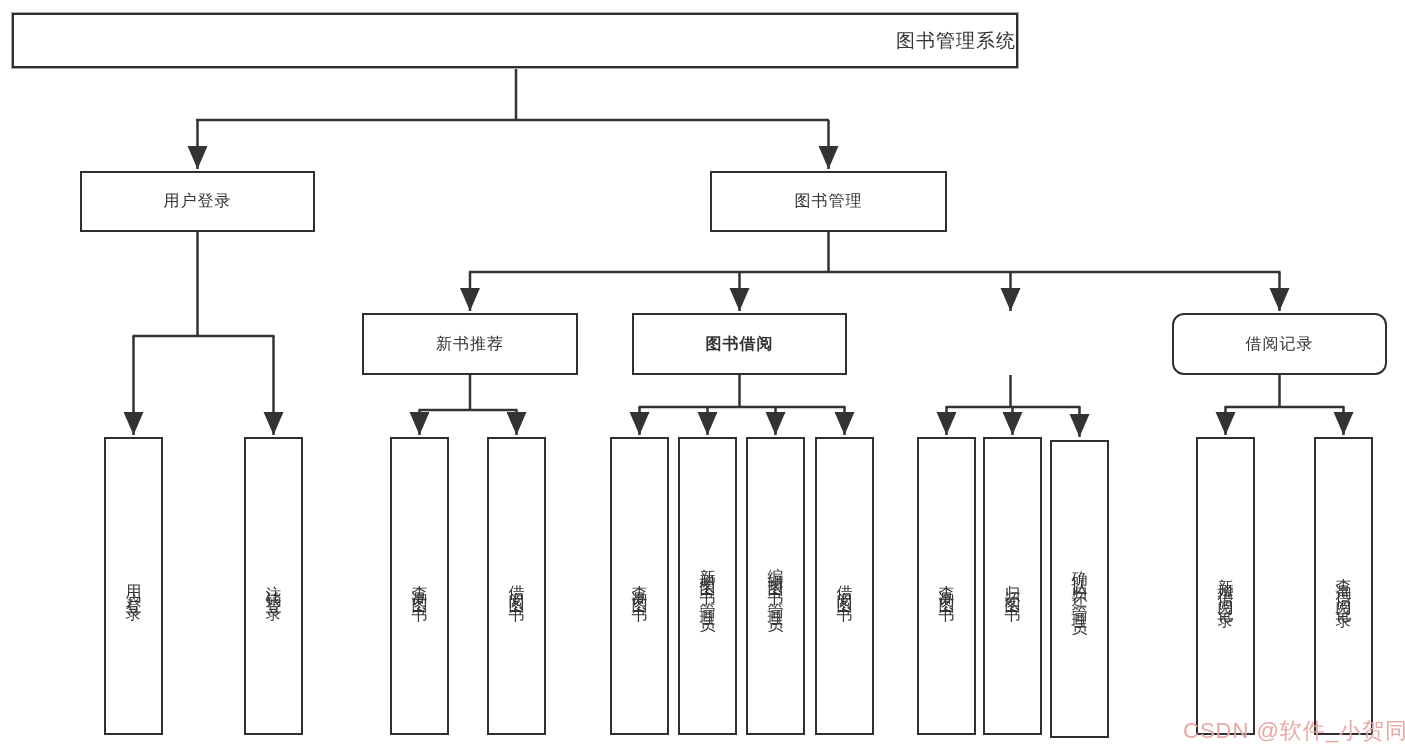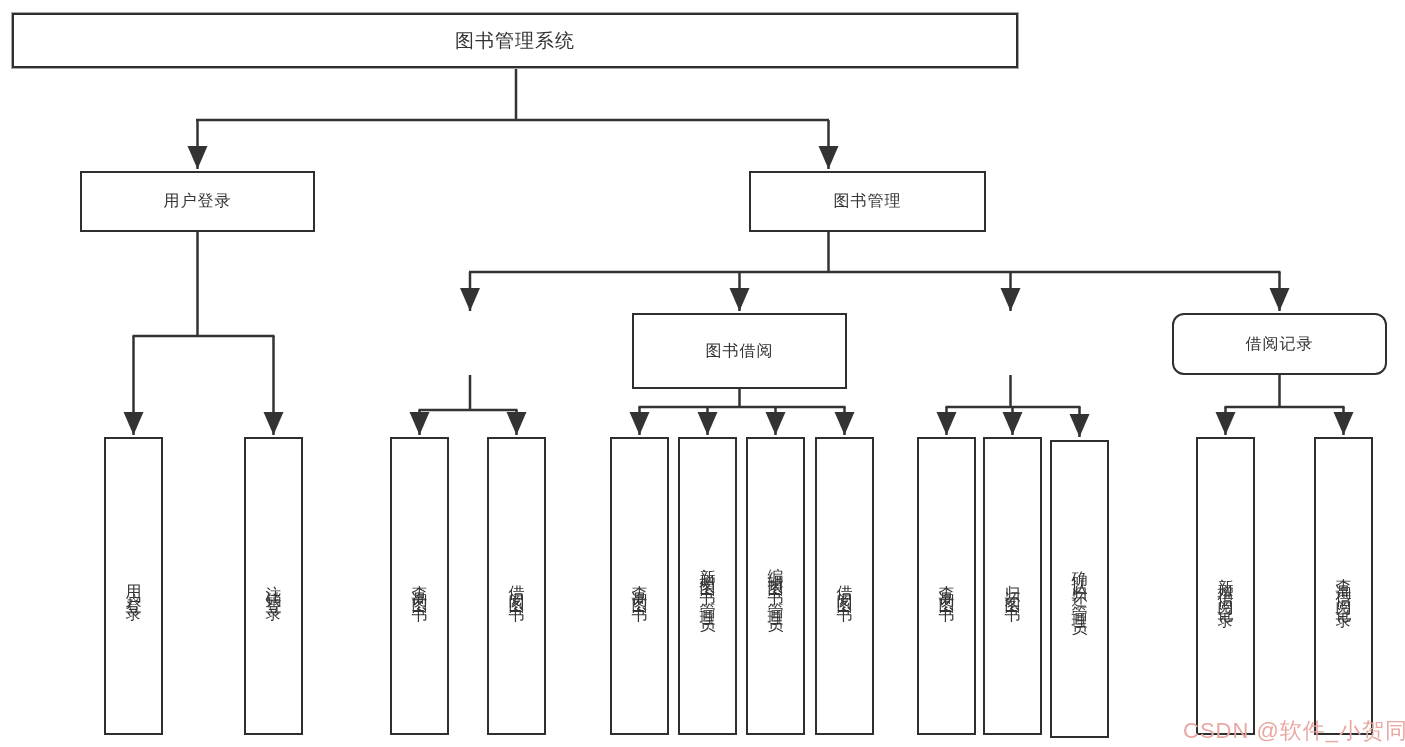--- a/index.html
+++ b/index.html
@@ -65,32 +65,35 @@
       <line x1="946.5" y1="407" x2="946.5" y2="435" marker-end="url(#arrow)"></line>
       <line x1="1012.5" y1="407" x2="1012.5" y2="435" marker-end="url(#arrow)"></line>
       <line x1="1079.5" y1="407" x2="1079.5" y2="437" marker-end="url(#arrow)"></line>
 
       <path d="M1279.5,375 L1279.5,407 M1224.5,407 L1344.5,407"></path>
       <line x1="1225.5" y1="407" x2="1225.5" y2="435" marker-end="url(#arrow)"></line>
       <line x1="1343.5" y1="407" x2="1343.5" y2="435" marker-end="url(#arrow)"></line>
     </g>
   </svg>
 
-  <div class="node root h-node" style="left:12px; top:13px; width:1006px; height:55px;">
+  <div class="node root h-node" style="left:12px; top:13px; width:1006px; height:55px;justify-content:flex-end;">
     <span class="label">图书管理系统</span>
   </div>
 
   <div class="node h-node" style="left:80px; top:171px; width:235px; height:61px;">
     <span class="label">用户登录</span>
   </div>
-  <div class="node h-node" style="left:710px; top:171px; width:237px; height:61px;margin-left:39px;">
+  <div class="node h-node" style="left:710px; top:171px; width:237px; height:61px;">
     <span class="label">图书管理</span>
   </div>
 
-  <div class="node h-node" style="left:632px; top:313px; width:215px; height:76px;">
+  <div class="node h-node" style="left:362px; top:313px; width:216px; height:62px;">
+    <span class="label">新书推荐</span>
+  </div>
+  <div class="node h-node" style="left:632px; top:313px; width:215px; height:62px;font-weight:bold;">
     <span class="label">图书借阅</span>
   </div>
   <div class="node h-node" style="left:1172px; top:313px; width:215px; height:62px;border-radius:12px;">
     <span class="label">借阅记录</span>
   </div>
 
   <div class="node v-node" style="left:104px; top:437px; width:59px; height:298px;">
     <span class="label">用户登录</span>
   </div>
   <div class="node v-node" style="left:244px; top:437px; width:59px; height:298px;">

